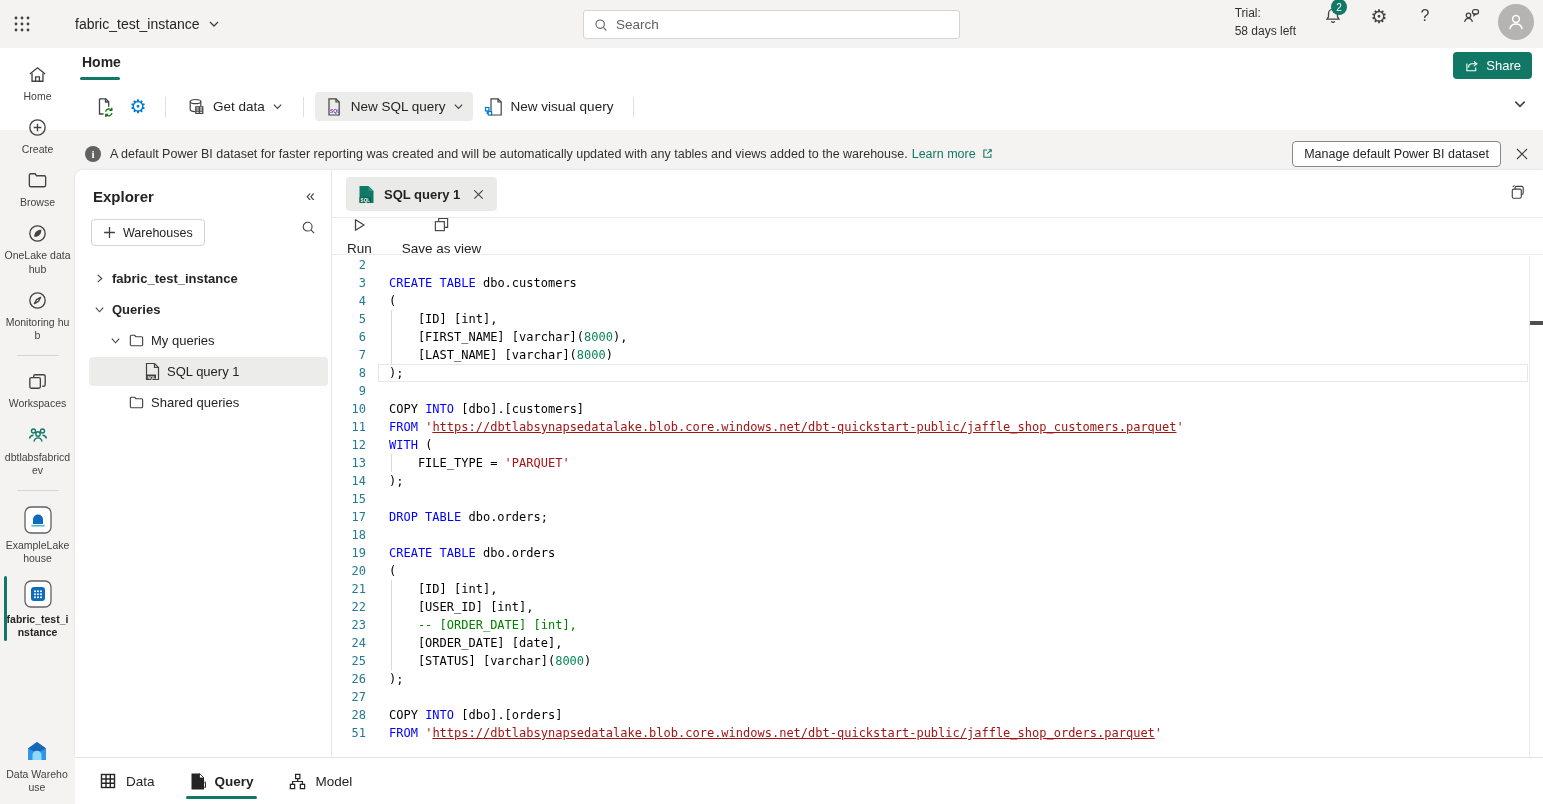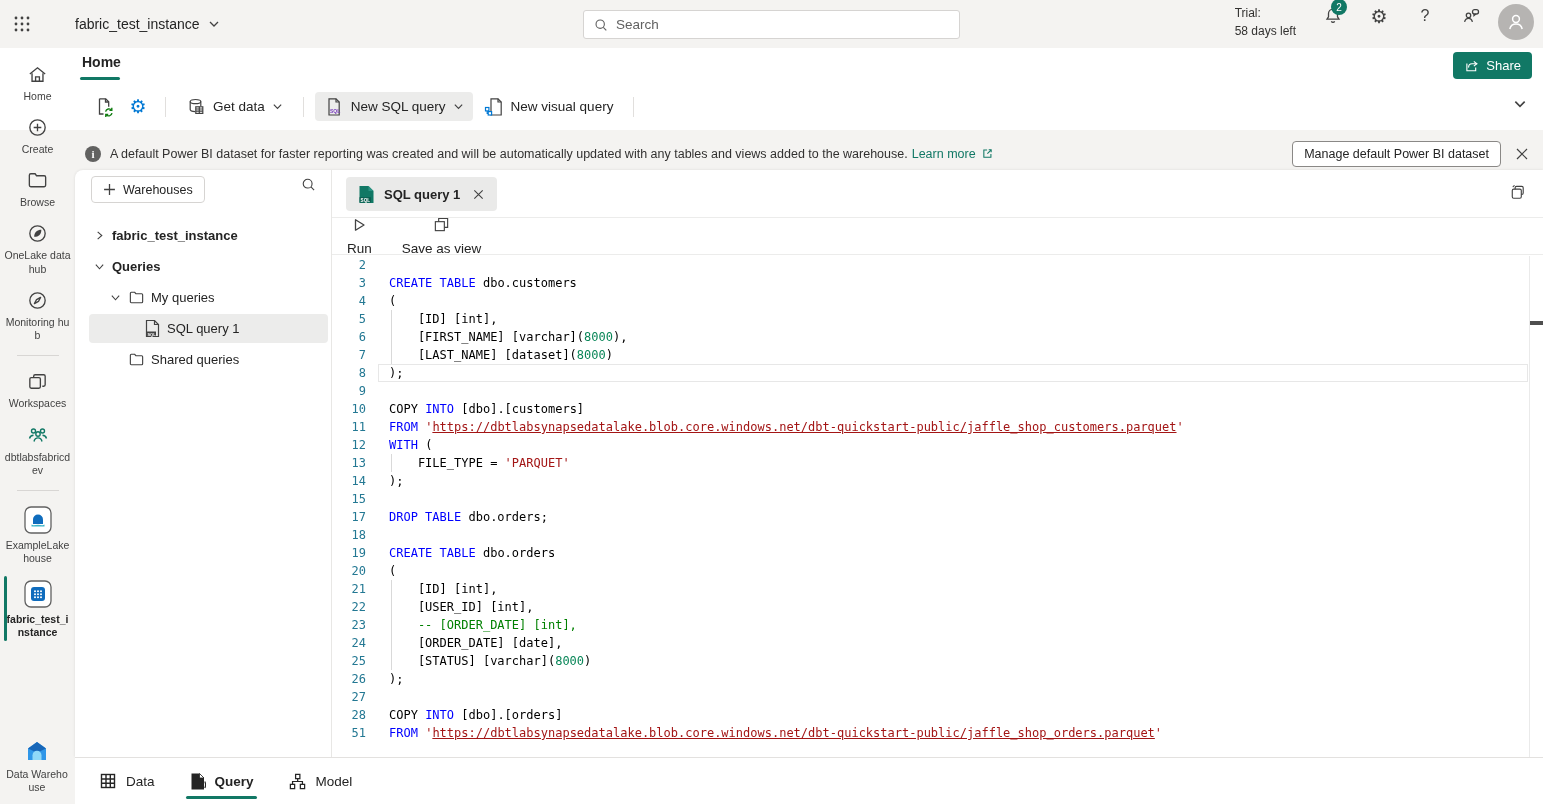--- a/index.html
+++ b/index.html
@@ -395,20 +395,24 @@
           <path d="M8.5 22v-4.8a4.5 4.5 0 0 1 9 0V22z" fill="#8fd8f8"></path>
         </svg>
       </span>
       <div class="rail-label">Data Warehouse</div>
     </div>
   </div>
 
 <div class="card">
 
   <div class="explorer">
+    <div class="exp-head">
+      <span class="exp-title">Explorer</span>
+      <span class="collapse-glyph">«</span>
+    </div>
     <div class="exp-actions">
       <button class="warehouses-btn">
         <span class="i">
             <svg width="13" height="13" viewBox="0 0 12 12">
               <path d="M6 1v10M1 6h10" stroke="#424242" stroke-width="1.2"></path>
             </svg>
           </span>
         <span>Warehouses</span>
       </button>
       <span class="i" style="cursor:pointer">
@@ -545,21 +549,21 @@
             <span class="code"><span class="tk-p">    [ID] [int],</span></span>
           </div>
           <div class="code-row">
             <div class="guide"></div>
             <span class="ln">6</span>
             <span class="code"><span class="tk-p">    [FIRST_NAME] [varchar](</span><span class="tk-num">8000</span><span class="tk-p">),</span></span>
           </div>
           <div class="code-row">
             <div class="guide"></div>
             <span class="ln">7</span>
-            <span class="code"><span class="tk-p">    [LAST_NAME] [dataset](</span><span class="tk-num">8000</span><span class="tk-p">)</span></span>
+            <span class="code"><span class="tk-p">    [LAST_NAME] [varchar](</span><span class="tk-num">8000</span><span class="tk-p">)</span></span>
           </div>
           <div class="code-row">
             <div class="cur-box"></div>
             <span class="ln">8</span>
             <span class="code"><span class="tk-p">);</span></span>
           </div>
           <div class="code-row">
             <span class="ln">9</span>
             <span class="code"></span>
           </div>

